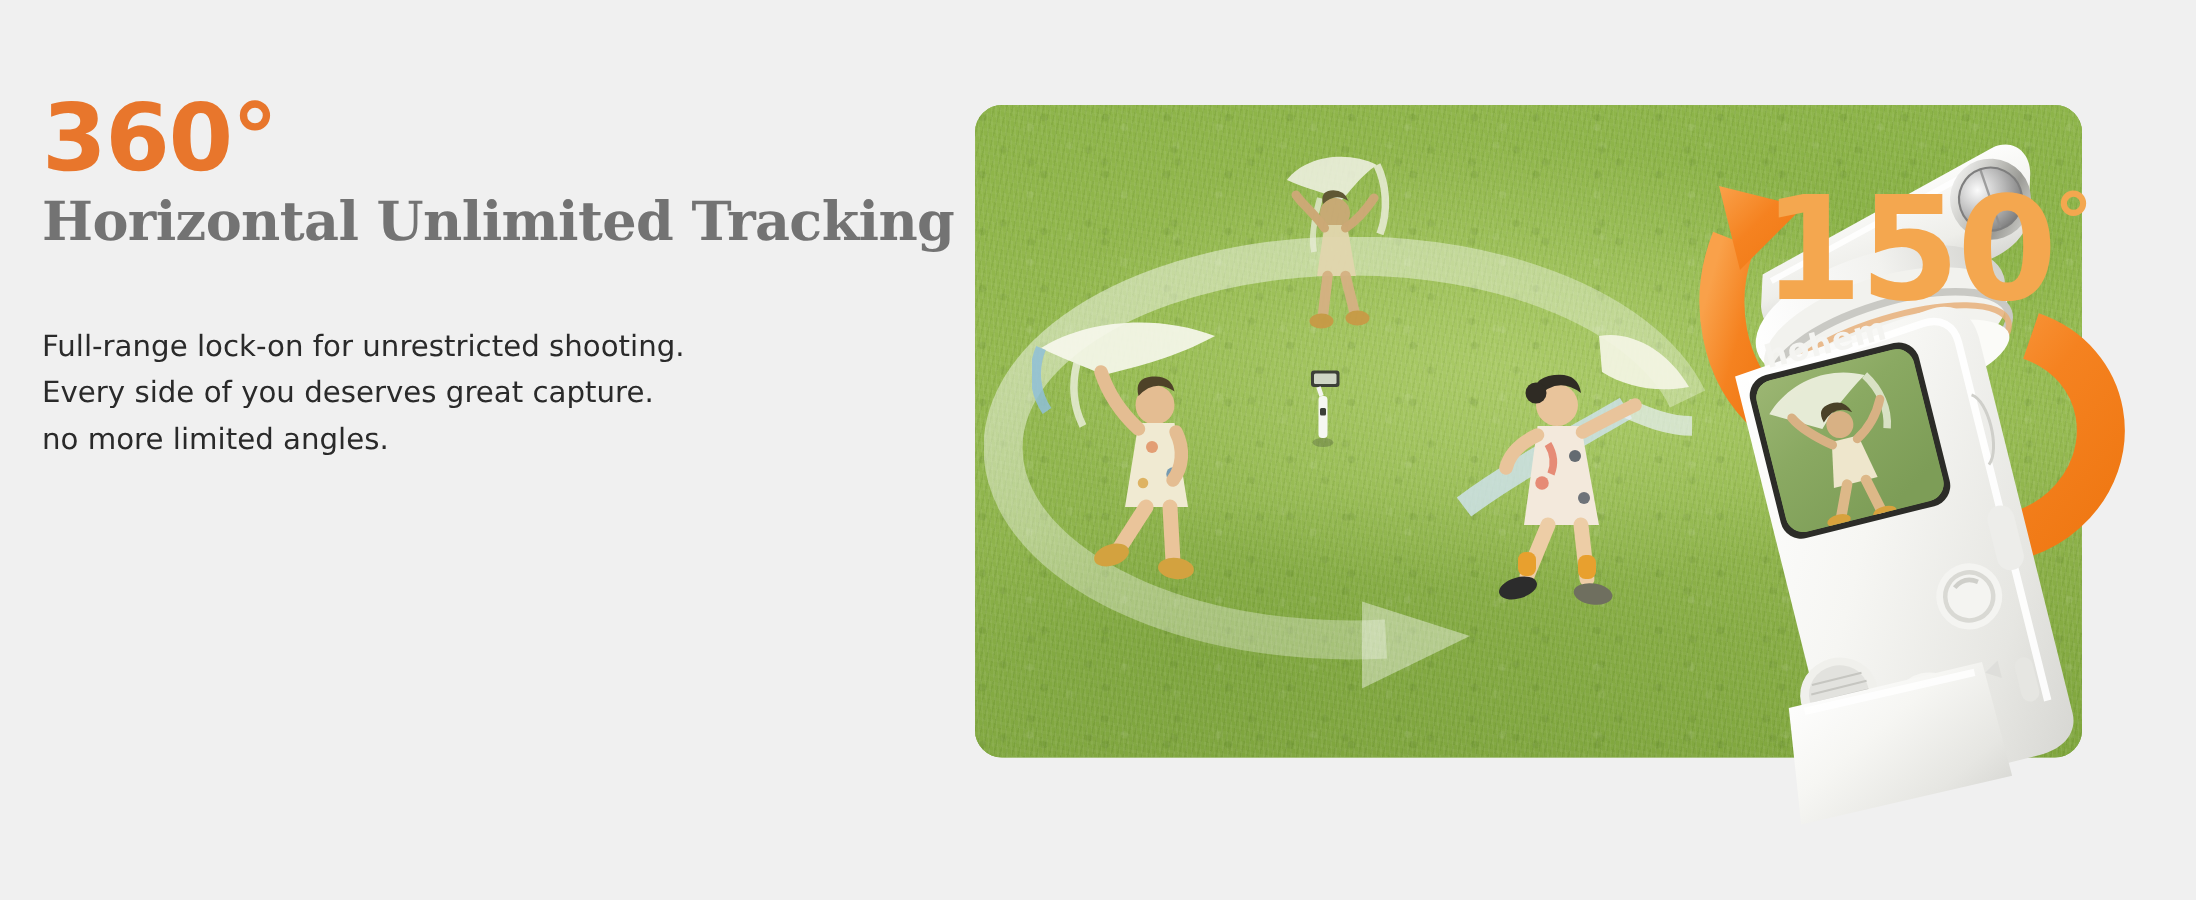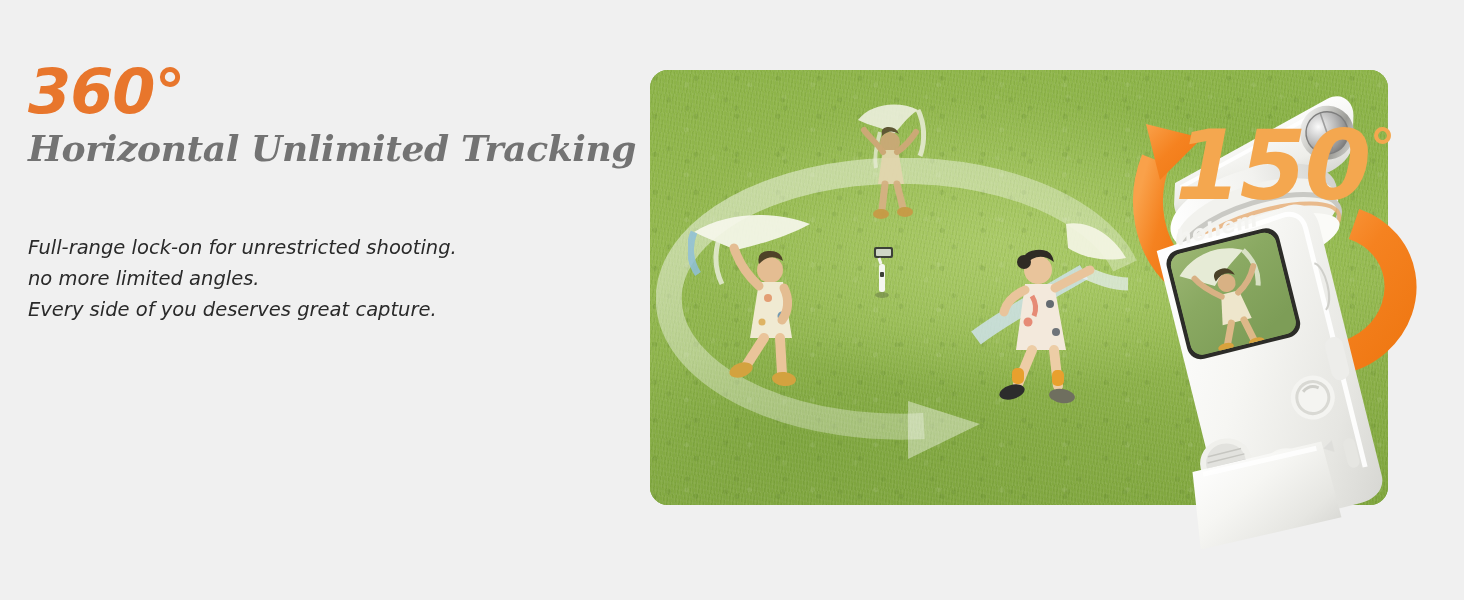--- a/index.html
+++ b/index.html
@@ -13,21 +13,20 @@
     background: #f0f0f0;
     font-family: "DejaVu Sans", sans-serif;
     position: relative;
   }
 
   .page {
     position: relative;
     width: 1172px;
     height: 600px;
     background: #f0f0f0;
-    font-style: italic;
   }
 
   
   .copy {
     position: absolute;
     left: 28px;
     top: 62px;
     width: 610px;
   }
   .eyebrow {
@@ -44,21 +43,21 @@
     font-family: "DejaVu Serif", serif;
     font-size: 36px;
     line-height: 1.18;
     font-weight: 700;
     color: #737373;
     letter-spacing: -0.4px;
     margin: 0;
     white-space: nowrap;
   }
   .body-copy {
-    margin-top: 64px;
+    margin-top: 47px;
     font-family: "DejaVu Sans", sans-serif;
     font-size: 19.5px;
     line-height: 1.58;
     color: #2a2a2a;
     font-weight: 400;
   }
   .body-copy p { margin: 0; }
 
   
   .scene-wrap {
@@ -147,22 +146,22 @@
 </head>
 <body>
 
 <div class="page">
 
   <div class="copy">
     <div class="eyebrow">360°</div>
     <h1 class="headline">Horizontal Unlimited Tracking</h1>
     <div class="body-copy">
       <p>Full-range lock-on for unrestricted shooting.</p>
+      <p>Every side of you deserves great capture.</p>
       <p>no more limited angles.</p>
-      <p>Every side of you deserves great capture.</p>
     </div>
   </div>
 
   <div class="scene-wrap">
 
     <div class="scene">
       <div class="grass"></div>
       <div class="grass-tex"></div>
       <div class="grass-tex2"></div>
 

